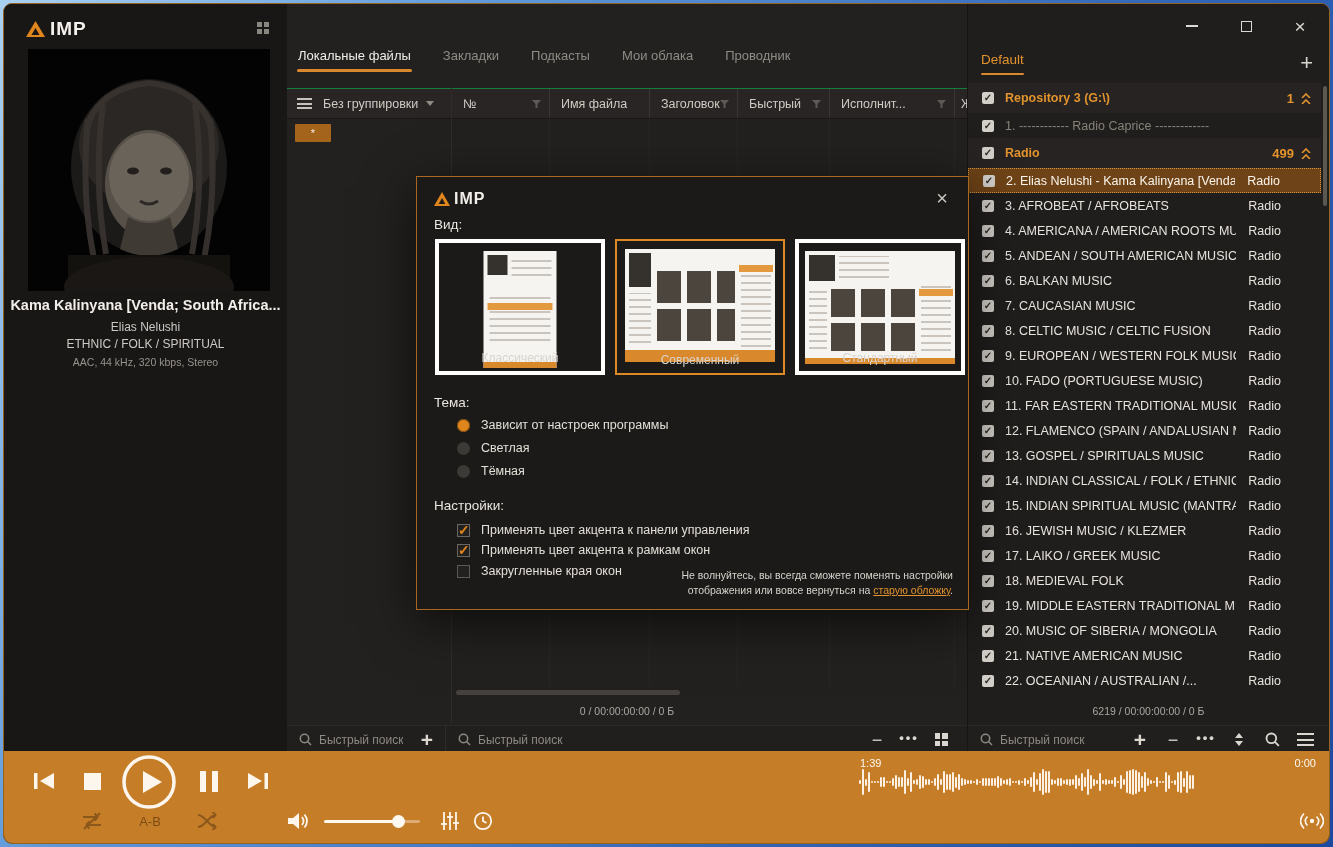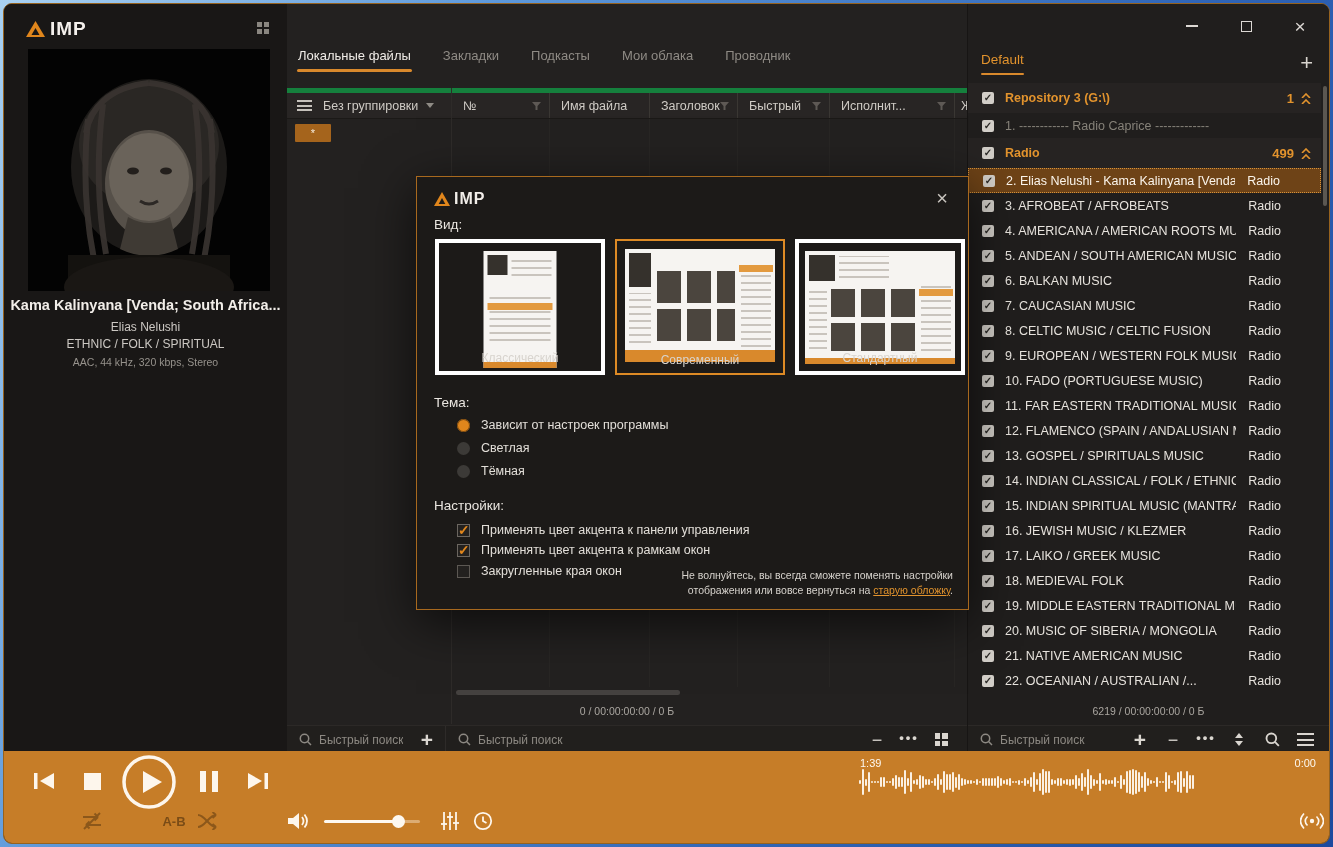--- a/index.html
+++ b/index.html
@@ -37,21 +37,21 @@
   .track-genre { position:absolute; left:0; right:0; top:333px; text-align:center; color:#ccc8c3; font-size:12px; }
   .track-format { position:absolute; left:0; right:0; top:352px; text-align:center; color:#96928c; font-size:10.5px; }
 
   
   .tabbar { position:absolute; left:10px; top:44px; height:32px; display:flex; gap:30px; align-items:flex-start; }
   .tab { color:#8f8b85; font-size:13px; padding:0 1px 9px; position:relative; white-space:nowrap; cursor:default; }
   .tab.active { color:#f0ece7; }
   .tab.active::after { content:""; position:absolute; left:0; right:0; bottom:0; height:3px; background:#d9892c; border-radius:2px; }
 
   .thead { position:absolute; left:0; right:0; top:84px; height:31px; background:#282524;
-    border-top:5px solid #15803d; border-bottom:1px solid #1b1917; }
+    border-top:1px solid #15803d; border-bottom:1px solid #1b1917; }
   .thead .cell { position:absolute; top:0; bottom:0; display:flex; align-items:center; color:#cfcbc5; font-size:12.5px; }
   .vsep { position:absolute; top:0; bottom:0; width:1px; background:#3a3733; }
   .funnel { margin-left:auto; margin-right:8px; opacity:.65; }
   .hamb { width:15px; height:11px; display:flex; flex-direction:column; justify-content:space-between; }
   .hamb i { height:2px; background:#c6c2bc; }
   .chev-down { width:0; height:0; border-left:4px solid transparent; border-right:4px solid transparent; border-top:5px solid #8f8b85; margin-left:8px; }
 
   .col-lines { position:absolute; top:115px; bottom:64px; left:0; right:0; pointer-events:none; }
   .col-lines .vsep { background:#282624; }
   .group-col-sep { position:absolute; top:84px; bottom:27px; left:164px; width:1px; background:#2e2b29; }
@@ -125,21 +125,21 @@
   .dcb.on { border-color:#6b6660; }
   .dcb.on::after { content:"✓"; position:absolute; left:0px; top:-3px; color:#e0861c; font-size:14px; font-weight:700; }
   .dlg-note { position:absolute; right:15px; bottom:11px; width:300px; text-align:right; color:#d6d2cc;
     font-size:10.5px; line-height:1.45; }
   .dlg-note a { color:#e2932d; text-decoration:underline; }
 
   
   .playerbar { position:absolute; left:0; right:0; bottom:0; height:92px; background:#c67d28; }
   .pb-btn { position:absolute; display:flex; align-items:center; justify-content:center; }
   .dim { opacity:.42; }
-  .ab { color:#3d2508; font-size:13px; font-weight:700; opacity:.55;margin-left:24px; }
+  .ab { color:#3d2508; font-size:13px; font-weight:400; opacity:.55; }
   .time { position:absolute; top:6px; color:#fdf8f0; font-size:11px; }
   .wave { position:absolute; left:855px; top:16px; width:464px; height:30px; display:flex; align-items:center; gap:1px; }
   .wave i { width:2px; background:rgba(255,250,242,.92); border-radius:1px; flex:none; }
   .vol-track { position:absolute; left:320px; top:69px; width:96px; height:3px; border-radius:2px;
     background:linear-gradient(90deg,#fdf8f0 0 78%, rgba(255,248,238,.38) 78%); }
   .vol-thumb { position:absolute; left:388px; top:64px; width:13px; height:13px; border-radius:50%; background:#fdf8f0; }
 </style>
 </head>
 <body>
 

